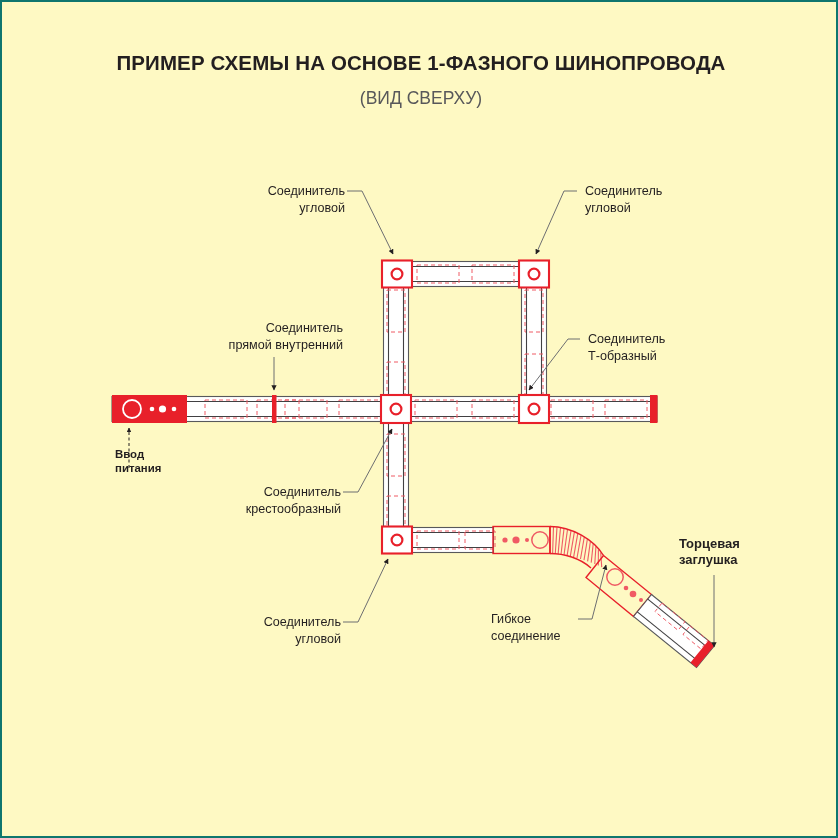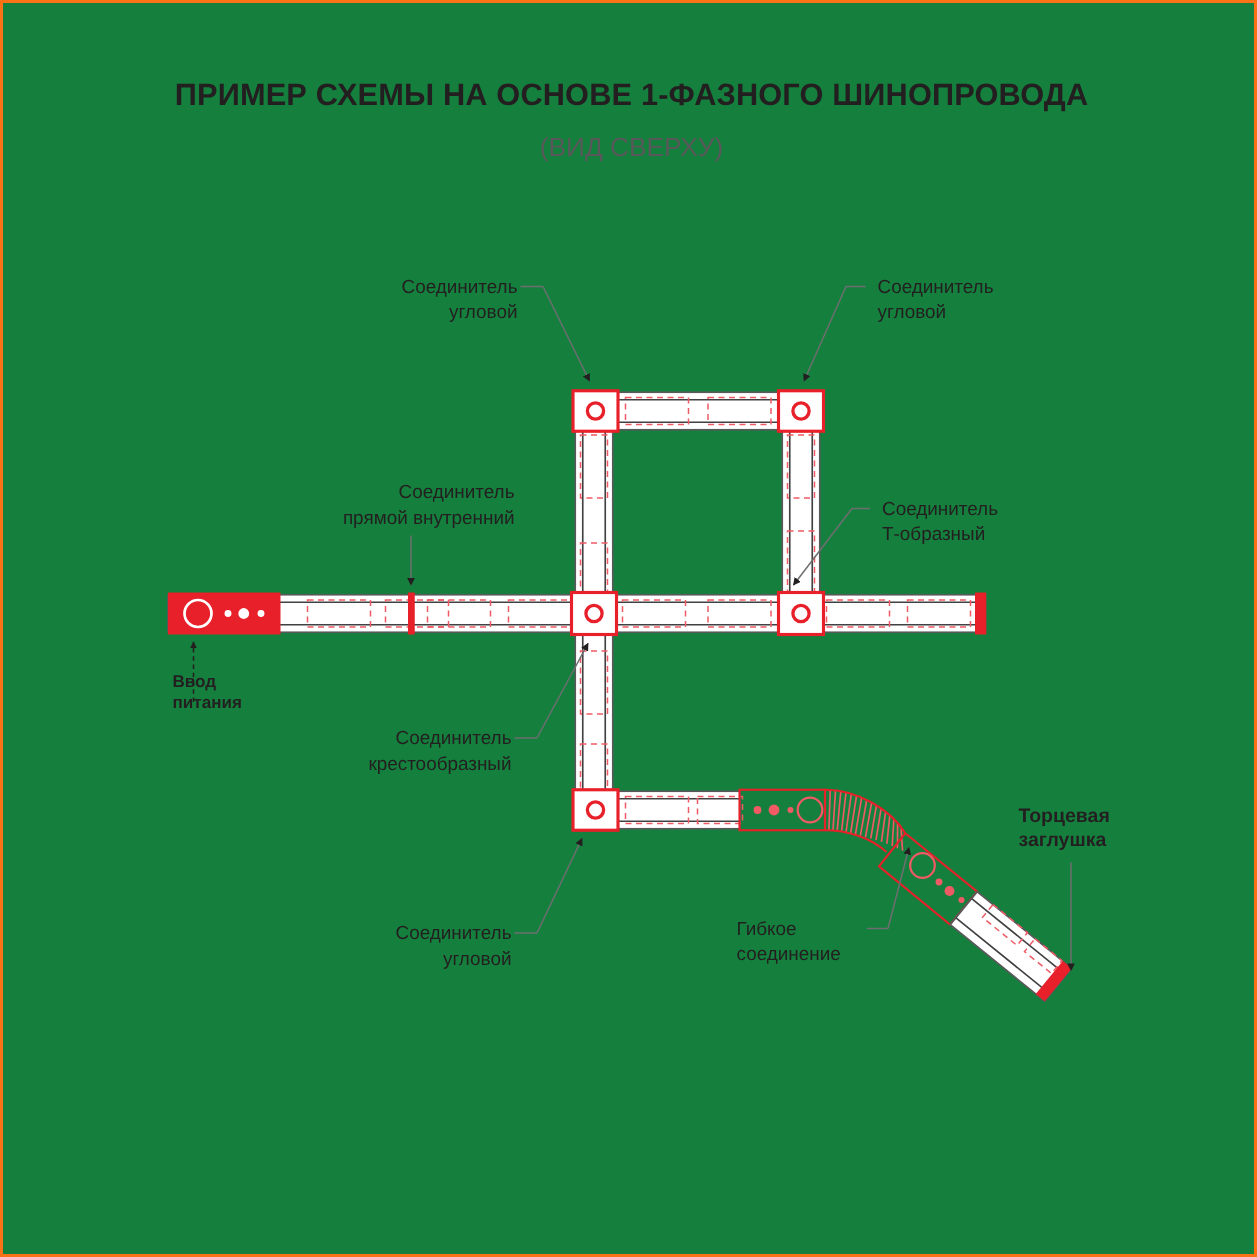--- a/index.html
+++ b/index.html
@@ -10,23 +10,23 @@
   body {
     width: 838px;
     height: 838px;
     font-family: "Liberation Sans", sans-serif;
     overflow: hidden;
   }
   #page {
     position: relative;
     width: 838px;
     height: 838px;
-    background: #15803d;
+    background: #fef9c3;
     box-sizing: border-box;
-    border: 2px solid #f97316;
+    border: 2px solid #0f766e;
   }
   #diagram {
     position: absolute;
     left: 0;
     top: 0;
     width: 838px;
     height: 838px;
     display: block;
   }
   .title-main {

